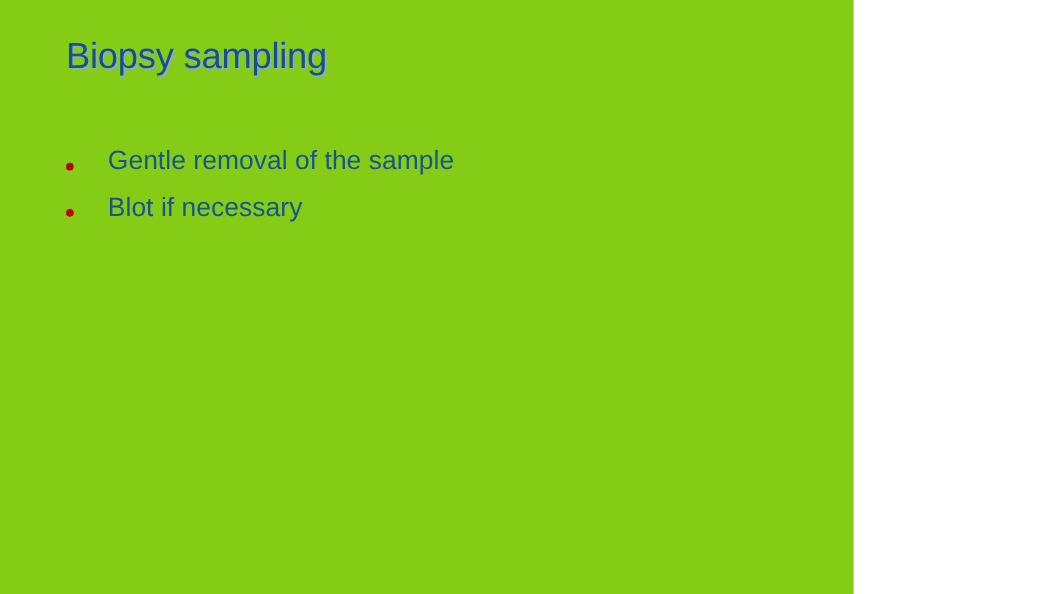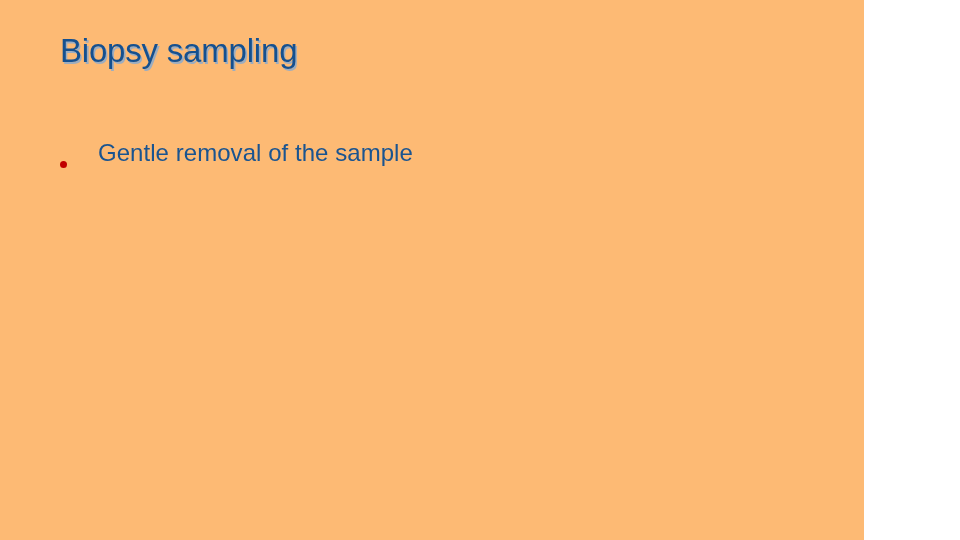--- a/index.html
+++ b/index.html
@@ -6,23 +6,23 @@
     margin: 0;
     padding: 0;
     background: #ffffff;
   }
   body {
     font-family: "Liberation Sans", sans-serif;
     -webkit-font-smoothing: antialiased;
   }
   #slide {
     position: relative;
-    width: 864px;
+    width: 776px;
     height: 540px;
-    background: #fdba74;
+    background: #84cc16;
     overflow: hidden;
   }
 
   
   #title-block {
     position: absolute;
     left: 60px;
     top: 30px;
     width: 840px;
     height: 52px;
@@ -43,21 +43,21 @@
     position: absolute;
     left: 60px;
     top: 126px;
     width: 860px;
     margin: 0;
     padding: 0;
     list-style: none;
   }
   .bullet-row {
     display: flex;
-    align-items: flex-end;
+    align-items: center;
     height: 42px;
   }
   .bullet-marker {
     flex: 0 0 auto;
     width: 38px;
     display: flex;
     align-items: center;
     justify-content: flex-start;
     padding-top: 9px;
   }
@@ -98,19 +98,25 @@
 
   <ul id="bullet-list">
 
     <li class="bullet-row">
       <span class="bullet-marker">
         <span class="bullet-dot"></span>
       </span>
       <span class="bullet-text">Gentle removal of the sample</span>
     </li>
 
+    <li class="bullet-row">
+      <span class="bullet-marker">
+        <span class="bullet-dot"></span>
+      </span>
+      <span class="bullet-text">Blot if necessary</span>
+    </li>
 
 
   </ul>
 
   <div id="content-area-empty"></div>
 
 </div>
 
 </body></html>

